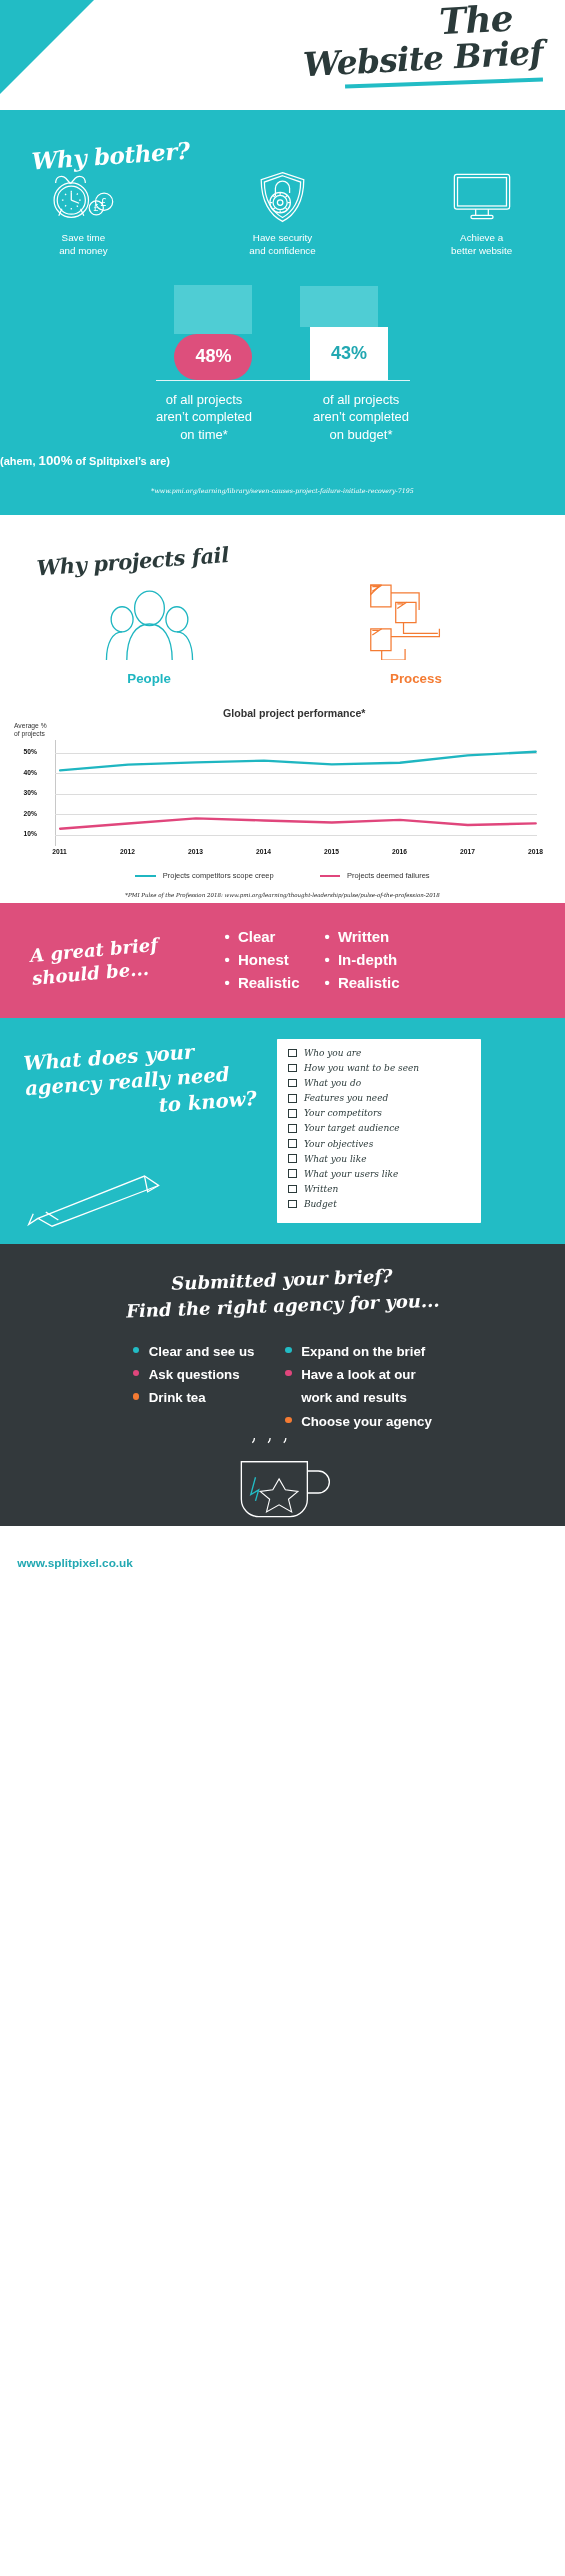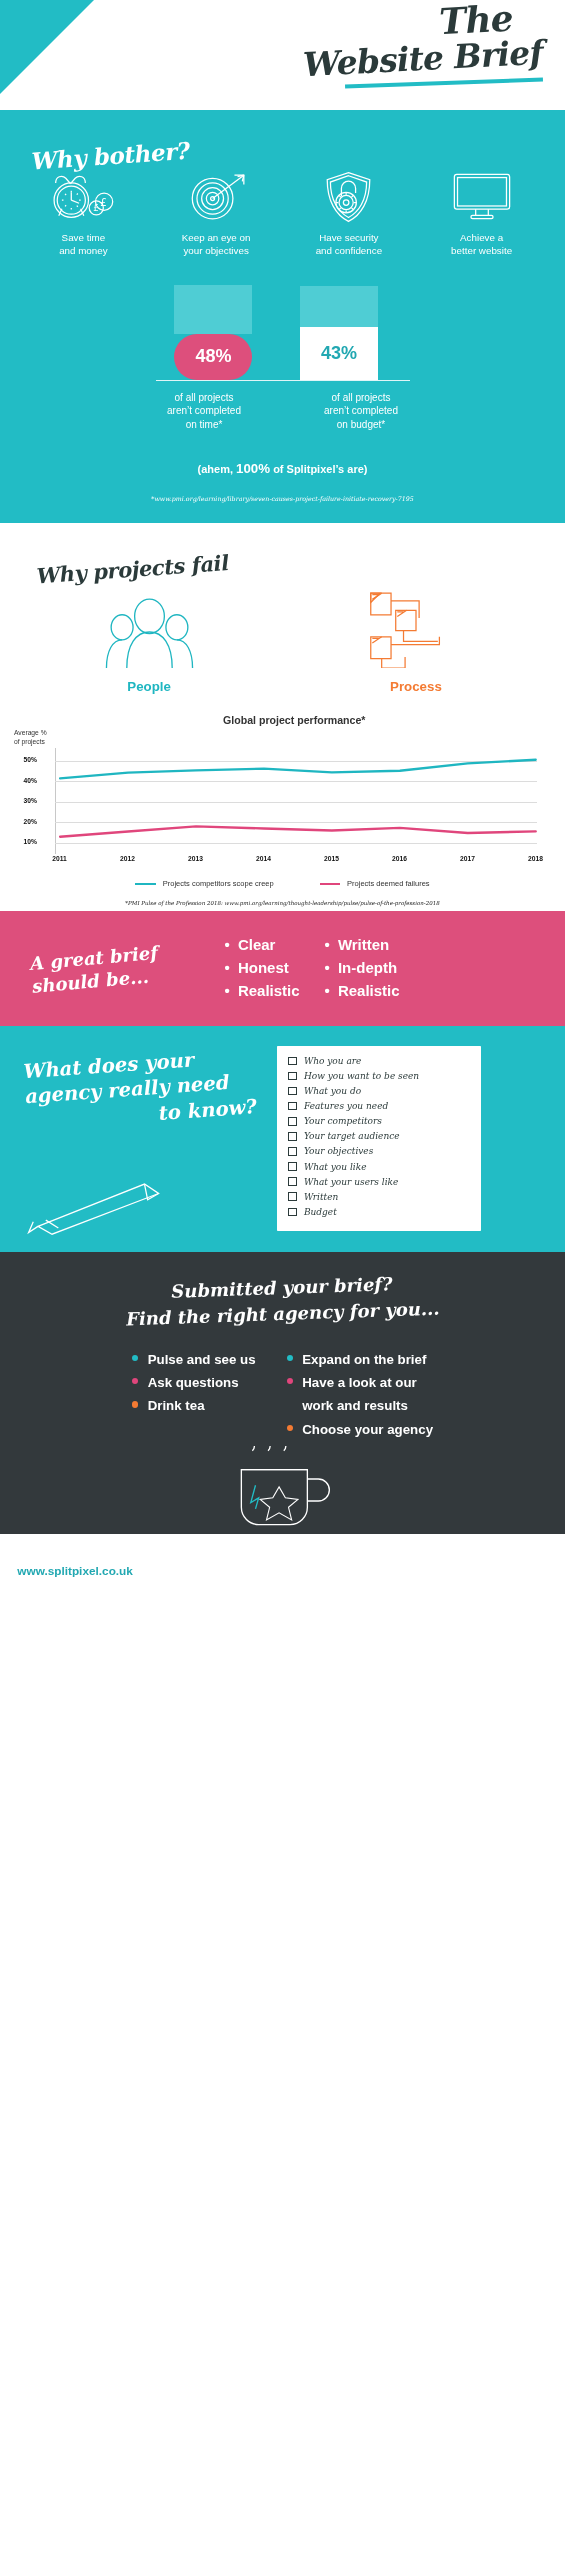--- a/index.html
+++ b/index.html
@@ -46,28 +46,28 @@
 
   
   .bars { position:relative; margin:20.4px auto 0; width:235px; height:110px; }
   .bar-col { position:absolute; bottom:7.8px; width:78px; }
   .bar-col.left { left:9.4px; }
   .bar-col.right { left:135px; }
   .bar-top { background:#4fcdd4; width:100%; }
   .bar-fill { width:100%; display:flex; align-items:center; justify-content:center;
     font-weight:700; font-size:18px; }
   .bar-fill.pink { background:#dd4f7c; color:#fff;border-radius:23px; }
-  .bar-fill.white { background:#ffffff; color:#22a8b2; }
+  .bar-fill.white { background:#ffffff; color:#22a8b2;margin-left:10px; }
   .bar-baseline {
     position:absolute; bottom:6.3px; left:-9.4px; width:254px; height:1.6px;
     background:rgba(255,255,255,0.85);
   }
   .bar-caps { display:flex; justify-content:center; gap:47px; margin-top:3.1px; }
-  .bar-cap { width:110px; text-align:center; color:#fff; font-size:10px; line-height:1.35; }
-  .ahem { text-align:center; color:#fff; font-size:11px; font-weight:700; margin-top:30px; }
+  .bar-cap { width:110px; text-align:center; color:#fff; font-size:13px; line-height:1.35; }
+  .ahem { color:#fff; font-size:11px; font-weight:700; margin-top:10px; }
   .ahem .big { font-size:13.3px; }
   .src-note {
     text-align:center; color:#ffffff; font-size:6.3px; margin-top:19px;
     font-family:"DejaVu Serif", serif; font-style:italic;
   }
 
   
   .white-section { background:#fff; padding:22px 0 7.8px; }
   .script-head-dark {
     font-family:"DejaVu Serif", serif; font-style:italic; font-weight:700;
@@ -180,35 +180,20 @@
             <path d="M12 56 l4 -9 M44 56 l-4 -9"></path>
             <circle cx="60" cy="46" r="9"></circle>
             <circle cx="70" cy="38" r="11"></circle>
             <text x="56" y="50" font-size="11" font-family="DejaVu Sans, sans-serif" fill="#ffffff" stroke="none">£</text>
             <text x="65" y="43" font-size="13" font-family="DejaVu Sans, sans-serif" fill="#ffffff" stroke="none">£</text>
           </svg>
         </div>
         <div class="icon-cap">Save time<br>and money</div>
       </div>
 
-      <div class="icon-cell">
-        <div class="icon-art">
-          <svg width="61" height="50" viewBox="0 0 78 64" fill="none" stroke="#ffffff" stroke-width="1.6">
-            <circle cx="34" cy="34" r="26"></circle>
-            <circle cx="34" cy="34" r="20"></circle>
-            <circle cx="34" cy="34" r="14"></circle>
-            <circle cx="34" cy="34" r="8"></circle>
-            <circle cx="34" cy="34" r="2.5"></circle>
-            <path d="M34 34 L74 4"></path>
-            <path d="M62 4 L74 4 L74 16"></path>
-            <path d="M66 6 L74 4 M72 12 L74 4"></path>
-          </svg>
-        </div>
-        <div class="icon-cap">Keep an eye on<br>your objectives</div>
-      </div>
 
       <div class="icon-cell">
         <div class="icon-art">
           <svg width="49" height="52" viewBox="0 0 62 66" fill="none" stroke="#ffffff" stroke-width="1.6">
             <path d="M31 2 L58 11 C58 38 47 56 31 64 C15 56 4 38 4 11 Z"></path>
             <path d="M31 6 L54 14 C54 37 44 52 31 59 C18 52 8 37 8 14 Z"></path>
             <path d="M22 32 V22 a9 9 0 0 1 18 0 v6"></path>
             <circle cx="28" cy="40" r="13"></circle>
             <circle cx="28" cy="40" r="9"></circle>
             <circle cx="28" cy="40" r="3.5"></circle>
@@ -426,21 +411,21 @@
     </div>
   </div>
 
   <div class="dark-section">
     <div class="dark-head">
       <div>Submitted your brief?</div>
       <div>Find the right agency for you...</div>
     </div>
     <div class="dark-lists">
       <ul id="steps-col1">
-          <li><span class="dot" style="background: rgb(34, 188, 197);"></span><span>Pulse and see us</span></li>
+          <li><span class="dot" style="background: rgb(34, 188, 197);"></span><span>Clear and see us</span></li>
           <li><span class="dot" style="background: rgb(224, 70, 124);"></span><span>Ask questions</span></li>
           <li><span class="dot" style="background: rgb(244, 123, 51);"></span><span>Drink tea</span></li>
         </ul>
       <ul id="steps-col2">
           <li><span class="dot" style="background: rgb(34, 188, 197);"></span><span>Expand on the brief</span></li>
           <li><span class="dot" style="background: rgb(224, 70, 124);"></span><span>Have a look at our<br>work and results</span></li>
           <li><span class="dot" style="background: rgb(244, 123, 51);"></span><span>Choose your agency</span></li>
         </ul>
     </div>
     <div class="mug-wrap">

